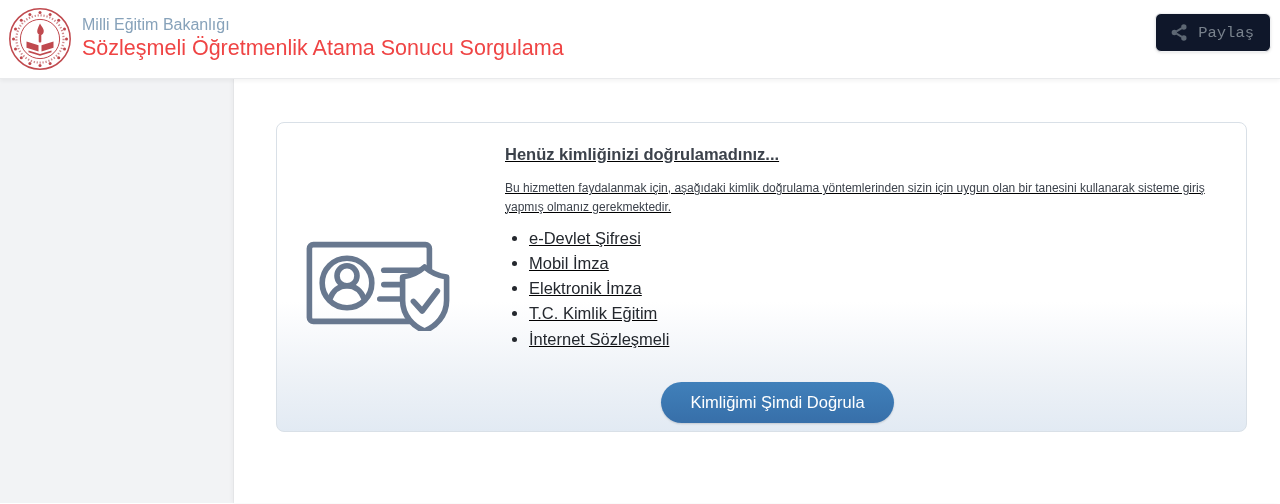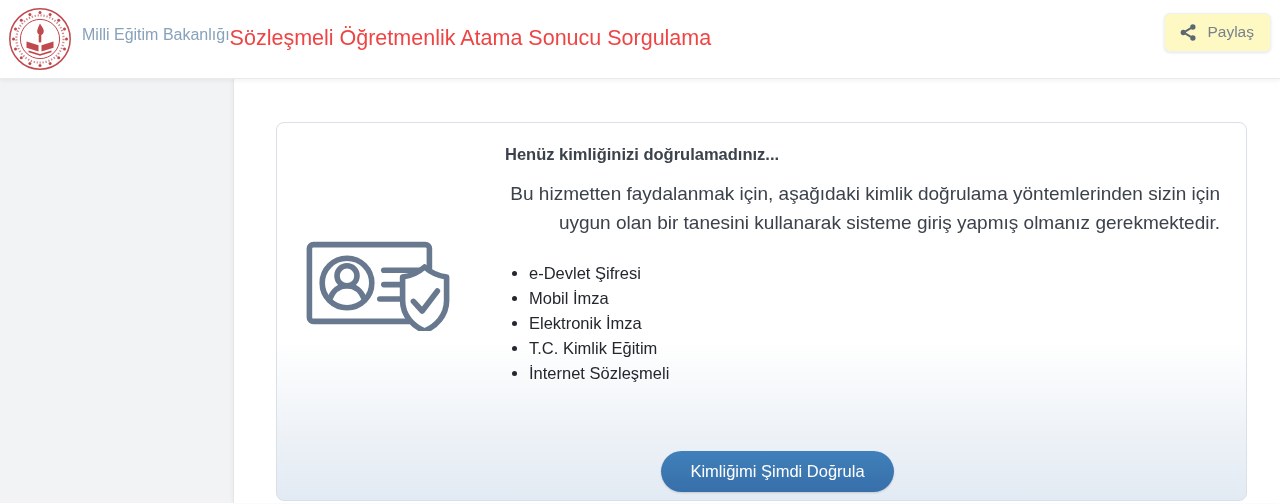--- a/index.html
+++ b/index.html
@@ -19,43 +19,44 @@
     display: flex;
     align-items: center;
     z-index: 10;
   }
   .brand { display: flex; align-items: center; }
   .logo-wrap {
     width: 64px; height: 64px;
     margin: 4px 10px 4px 8px;
     flex: 0 0 auto;
   }
-  .titles { display: flex; flex-direction: row; justify-content: center; }
+  .titles { display: flex; flex-direction: column; justify-content: center; }
   .ministry {
     color: #87a2ba;
     font-size: 16px;
     line-height: 1.3;
     font-weight: 400;
   }
   .page-title {
     color: #ef4444;
     font-size: 21.5px;
     line-height: 1.3;
     font-weight: 400;
   }
   .share-btn {
     position: absolute;
     right: 9px; top: 13px;
     display: flex;
+    align-items: center;
     gap: 9px;
-    background: #fef9c3;
+    background: #0f172a;
     border: 1px solid #f0f1f3;
     border-radius: 6px;
     padding: 9px 16px 9px 14px;
-    font-family: Liberation Sans, sans-serif;
+    font-family: Liberation Mono, monospace;
     font-size: 15.5px;
     color: #78818c;
     cursor: pointer;
     box-shadow: 0 1px 3px rgba(0,0,0,0.10);
   }
   .share-ic { display: inline-flex; width: 19px; height: 19px; }
   .share-ic svg { width: 100%; height: 100%; }
 
   
   .page-body {
@@ -71,24 +72,25 @@
   .main {
     flex: 1;
     background: #ffffff;
     box-shadow: -2px 0 4px rgba(0,0,0,0.04);
     position: relative;
   }
   
   .card {
     position: absolute;
     left: 42px; top: 43px;
-    width: 971px; height: 379px;
+    width: 971px; height: 310px;
     border: 1px solid #d9e0e7;
     border-radius: 8px;
     background: linear-gradient(to bottom, #ffffff 0%, #ffffff 58%, #eef2f7 82%, #e2eaf3 100%);
+    text-decoration: underline;
   }
   .card-row {
     display: flex;
     align-items: flex-start;
   }
   .icon-wrap {
     width: 212px;
     flex: 0 0 auto;
     display: flex;
     justify-content: center;
@@ -98,26 +100,25 @@
   .texts {
     padding: 22px 26px 0 16px;
   }
   .card-heading {
     font-size: 16.5px;
     font-weight: 700;
     color: #3c424b;
     margin-bottom: 15px;
   }
   .card-desc {
-    font-size: 19px;
+    font-size: 12px;
     line-height: 1.55;
     color: #3c424b;
     max-width: 725px;
-    margin-bottom: 23px;
-    text-align: right;
+    margin-bottom: 10px;
   }
   .methods {
     list-style: disc;
     padding-left: 24px;
   }
   .methods li {
     font-size: 16.5px;
     line-height: 1.52;
     color: #24282e;
   }

